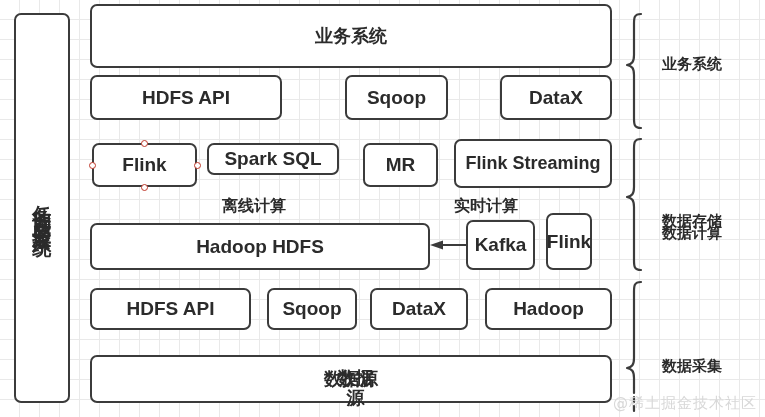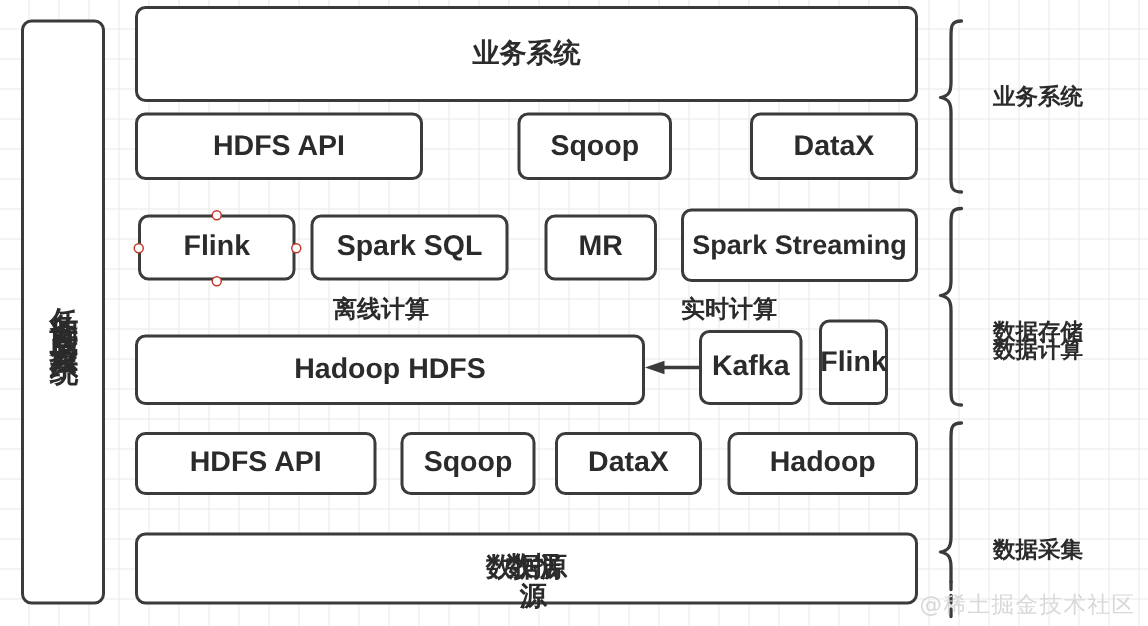--- a/index.html
+++ b/index.html
@@ -65,21 +65,21 @@
   
   #biz      { left: 90px;  top: 4px;  width: 522px; height: 64px;  font-size: 18px; }
 
   
   #app-hdfs { left: 90px;  top: 75px;  width: 192px; height: 45px;  font-size: 19px; }
   #app-sqoop{ left: 345px; top: 75px;  width: 103px; height: 45px;  font-size: 19px; }
   #app-datax{ left: 500px; top: 75px;  width: 112px; height: 45px;  font-size: 19px; }
 
   
   #hive     { left: 92px;  top: 143px; width: 105px; height: 44px;  font-size: 19px; }
-  #sparksql { left: 207px; top: 143px; width: 132px; height: 44px;  font-size: 19px; }
+  #sparksql { left: 207px; top: 143px; width: 132px; height: 32px;  font-size: 19px; }
   #mr       { left: 363px; top: 143px; width: 75px;  height: 44px;  font-size: 19px; align-items: center; }
   #sparkstr { left: 454px; top: 139px; width: 158px; height: 49px;  font-size: 18px; }
 
   
   #hdfs     { left: 90px;  top: 223px; width: 340px; height: 47px;  font-size: 19px; }
   #kafka    { left: 466px; top: 220px; width: 69px;  height: 50px;  font-size: 19px; }
   #flink    { left: 546px; top: 213px; width: 46px;  height: 57px;  font-size: 19px; }
 
   
   #col-hdfs { left: 90px;  top: 288px; width: 161px; height: 42px;  font-size: 19px; }
@@ -207,21 +207,21 @@
   <div class="handle" style="left:193.5px; top:161.5px;"></div>
   <div class="handle" style="left:141px; top:183.5px;"></div>
 
   <div class="node" id="sparksql">
     <span>Spark SQL</span>
   </div>
   <div class="node" id="mr">
     <span>MR</span>
   </div>
   <div class="node" id="sparkstr">
-    <span>Spark Streaming</span>
+    <span>Flink Streaming</span>
   </div>
 
   <div class="inline-label" id="lbl-offline">离线计算</div>
   <div class="inline-label" id="lbl-realtime">实时计算</div>
 
   <div class="node" id="hdfs">
     <span>Hadoop HDFS</span>
   </div>
   <div class="node" id="kafka">
     <span>Kafka</span>

